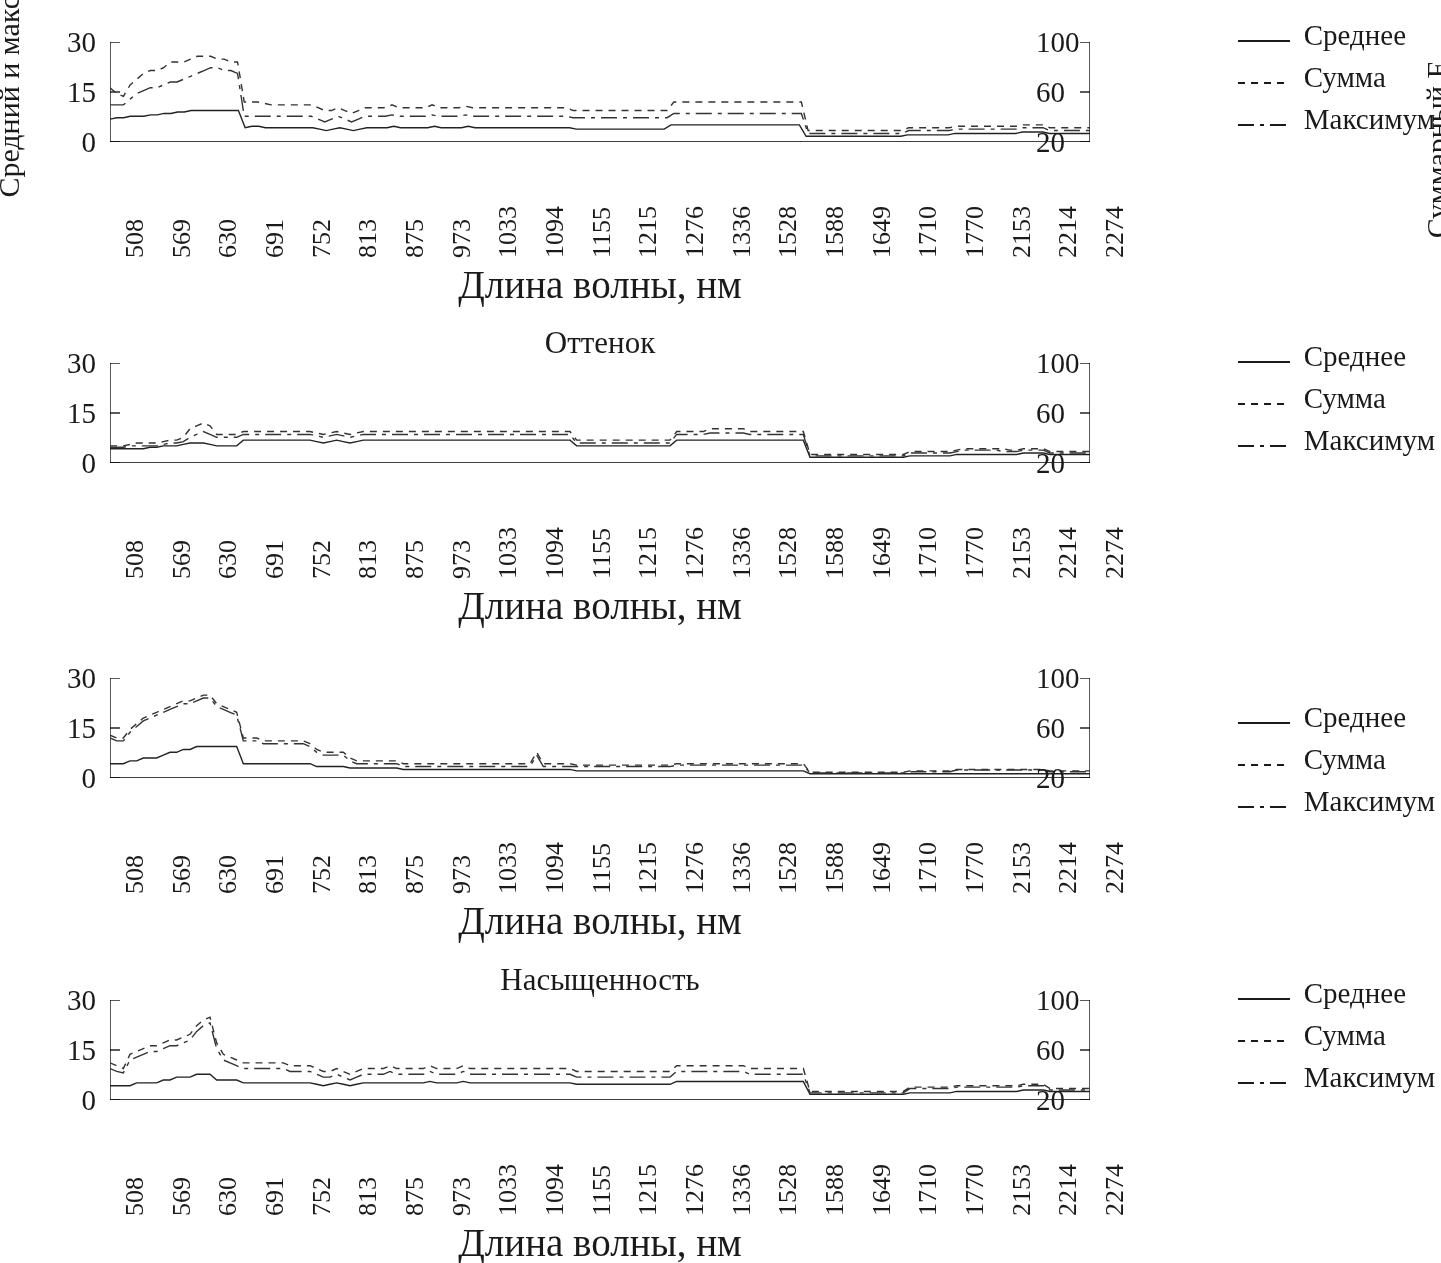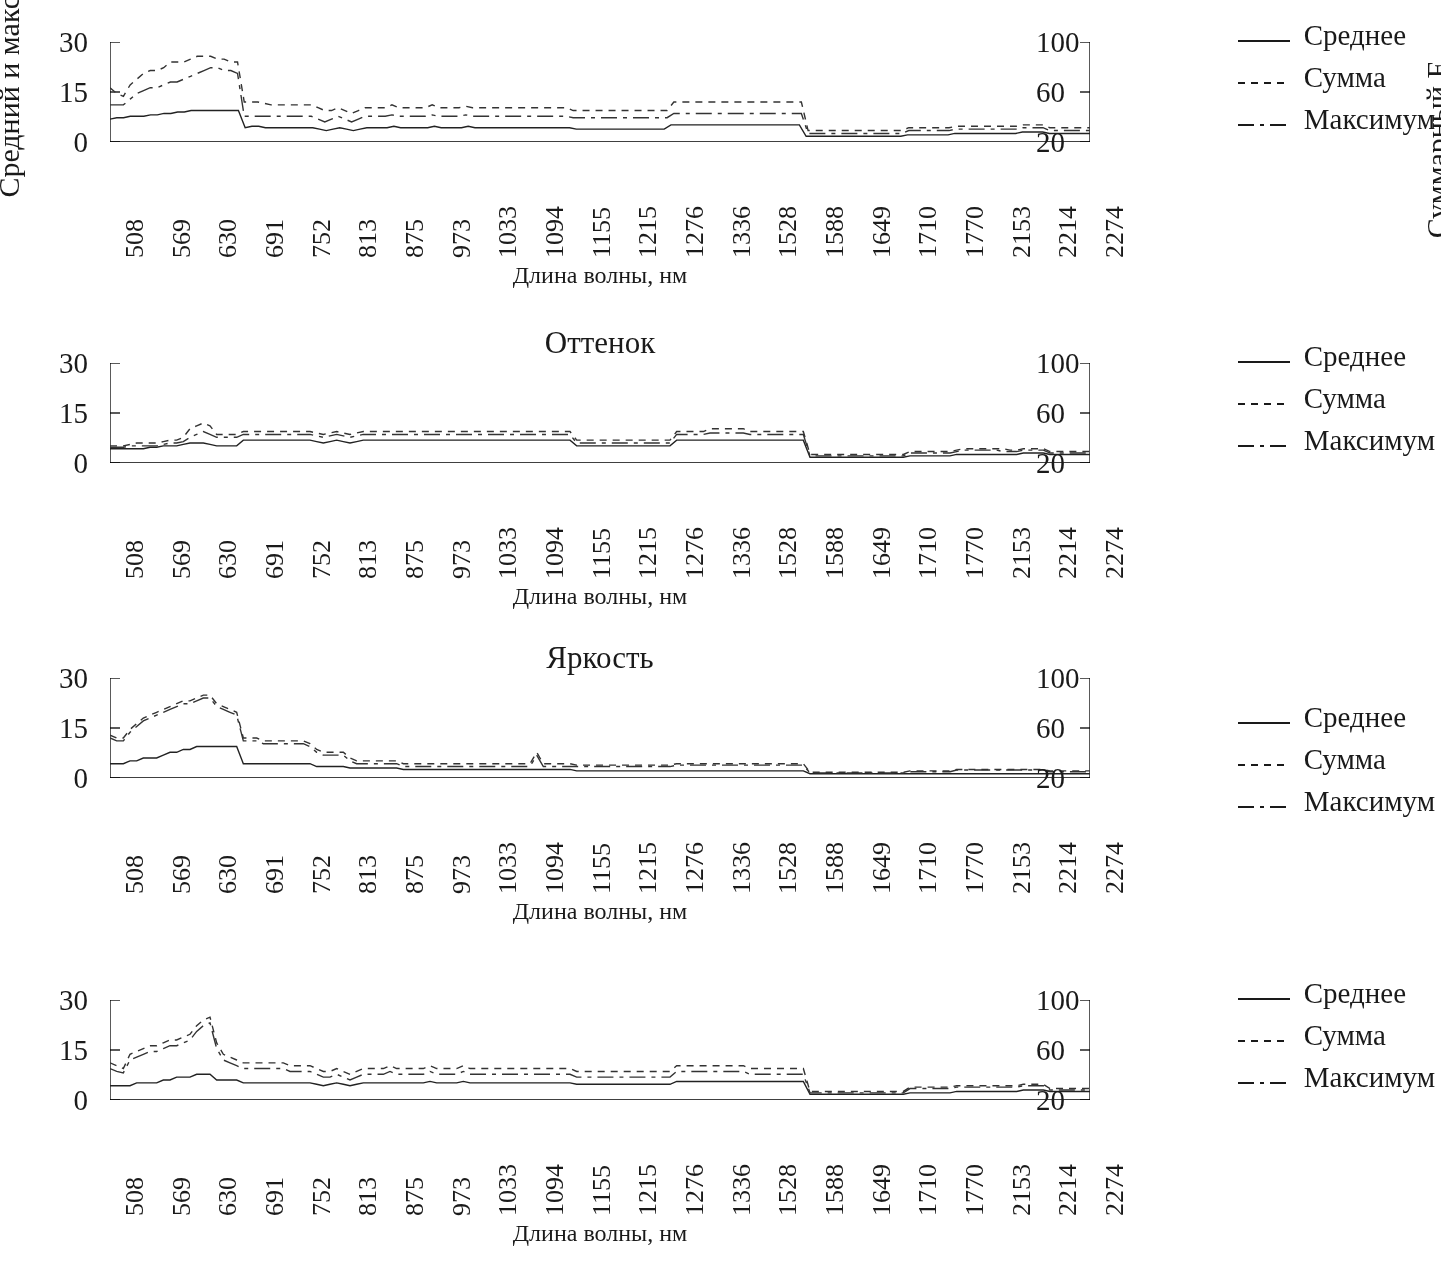--- a/index.html
+++ b/index.html
@@ -29,33 +29,33 @@
     position:absolute;left:100px;width:1000px;text-align:center;
     font-size:31px;top:0;
   }
   .plotwrap{position:absolute;left:110px;top:38px;width:980px;height:100px;}
   .plot{position:absolute;left:0;top:0;width:980px;height:100px;}
 
   
   .yticks{position:absolute;font-size:29px;text-align:right;}
   .yticks.left{left:30px;width:66px;}
   .yticks.right{left:1036px;width:90px;text-align:left;}
-  .ytick{position:absolute;right:8px;line-height:1;}
+  .ytick{position:absolute;right:0;line-height:1;}
   .yticks.right .ytick{left:0;right:auto;}
 
   
   .xticks{position:absolute;left:110px;top:146px;width:980px;height:110px;}
   .xtick{
     position:absolute;top:0;font-size:26px;
     transform:rotate(-90deg);transform-origin:left top;
     white-space:nowrap;
   }
   .xaxis-title{
     position:absolute;left:110px;width:980px;text-align:center;
-    font-size:24px;
+    font-size:39px;
   }
 
   
   .legend{position:absolute;right:6px;font-size:29px;}
   .legend-row{display:flex;align-items:center;height:42px;}
   .legend-key{width:56px;height:20px;margin-right:12px;flex:0 0 56px;}
   .legend-label{white-space:nowrap;}
 </style>
 </head>
 <body>
@@ -259,21 +259,20 @@
           </div>
           <div class="legend-row">
             <div class="legend-key"><svg width="56" height="20">
                 <line x1="2" y1="10" x2="54" y2="10" stroke="#1a1a1a" stroke-width="2" stroke-dasharray="16,6,4,6"></line>
               </svg></div>
             <div class="legend-label">Максимум</div>
           </div>
         </div>
       </div>
       <div class="panel" style="top: 640px; height: 300px;">
-        <div class="panel-title">Яркость</div>
         <div class="plotwrap">
           <svg class="plot" viewBox="0 0 980 100" preserveAspectRatio="none">
             <g stroke="#000" fill="none" vector-effect="non-scaling-stroke">
               <line x1="0" y1="0" x2="0" y2="100" stroke-width="1.3" vector-effect="non-scaling-stroke"></line>
               <line x1="980" y1="0" x2="980" y2="100" stroke-width="1.3" vector-effect="non-scaling-stroke"></line>
               <line x1="0" y1="100" x2="980" y2="100" stroke-width="1.3" vector-effect="non-scaling-stroke"></line>
               <line x1="0" y1="0" x2="10" y2="0" stroke-width="1.3" vector-effect="non-scaling-stroke"></line>
               <line x1="970" y1="0" x2="980" y2="0" stroke-width="1.3" vector-effect="non-scaling-stroke"></line>
               <line x1="0" y1="50" x2="10" y2="50" stroke-width="1.3" vector-effect="non-scaling-stroke"></line>
               <line x1="970" y1="50" x2="980" y2="50" stroke-width="1.3" vector-effect="non-scaling-stroke"></line>
@@ -357,20 +356,21 @@
           </div>
           <div class="legend-row">
             <div class="legend-key"><svg width="56" height="20">
                 <line x1="2" y1="10" x2="54" y2="10" stroke="#1a1a1a" stroke-width="2" stroke-dasharray="16,6,4,6"></line>
               </svg></div>
             <div class="legend-label">Максимум</div>
           </div>
         </div>
       </div>
       <div class="panel" style="top: 962px; height: 300px;">
+        <div class="panel-title">Насыщенность</div>
         <div class="plotwrap">
           <svg class="plot" viewBox="0 0 980 100" preserveAspectRatio="none">
             <g stroke="#000" fill="none" vector-effect="non-scaling-stroke">
               <line x1="0" y1="0" x2="0" y2="100" stroke-width="1.3" vector-effect="non-scaling-stroke"></line>
               <line x1="980" y1="0" x2="980" y2="100" stroke-width="1.3" vector-effect="non-scaling-stroke"></line>
               <line x1="0" y1="100" x2="980" y2="100" stroke-width="1.3" vector-effect="non-scaling-stroke"></line>
               <line x1="0" y1="0" x2="10" y2="0" stroke-width="1.3" vector-effect="non-scaling-stroke"></line>
               <line x1="970" y1="0" x2="980" y2="0" stroke-width="1.3" vector-effect="non-scaling-stroke"></line>
               <line x1="0" y1="50" x2="10" y2="50" stroke-width="1.3" vector-effect="non-scaling-stroke"></line>
               <line x1="970" y1="50" x2="980" y2="50" stroke-width="1.3" vector-effect="non-scaling-stroke"></line>

